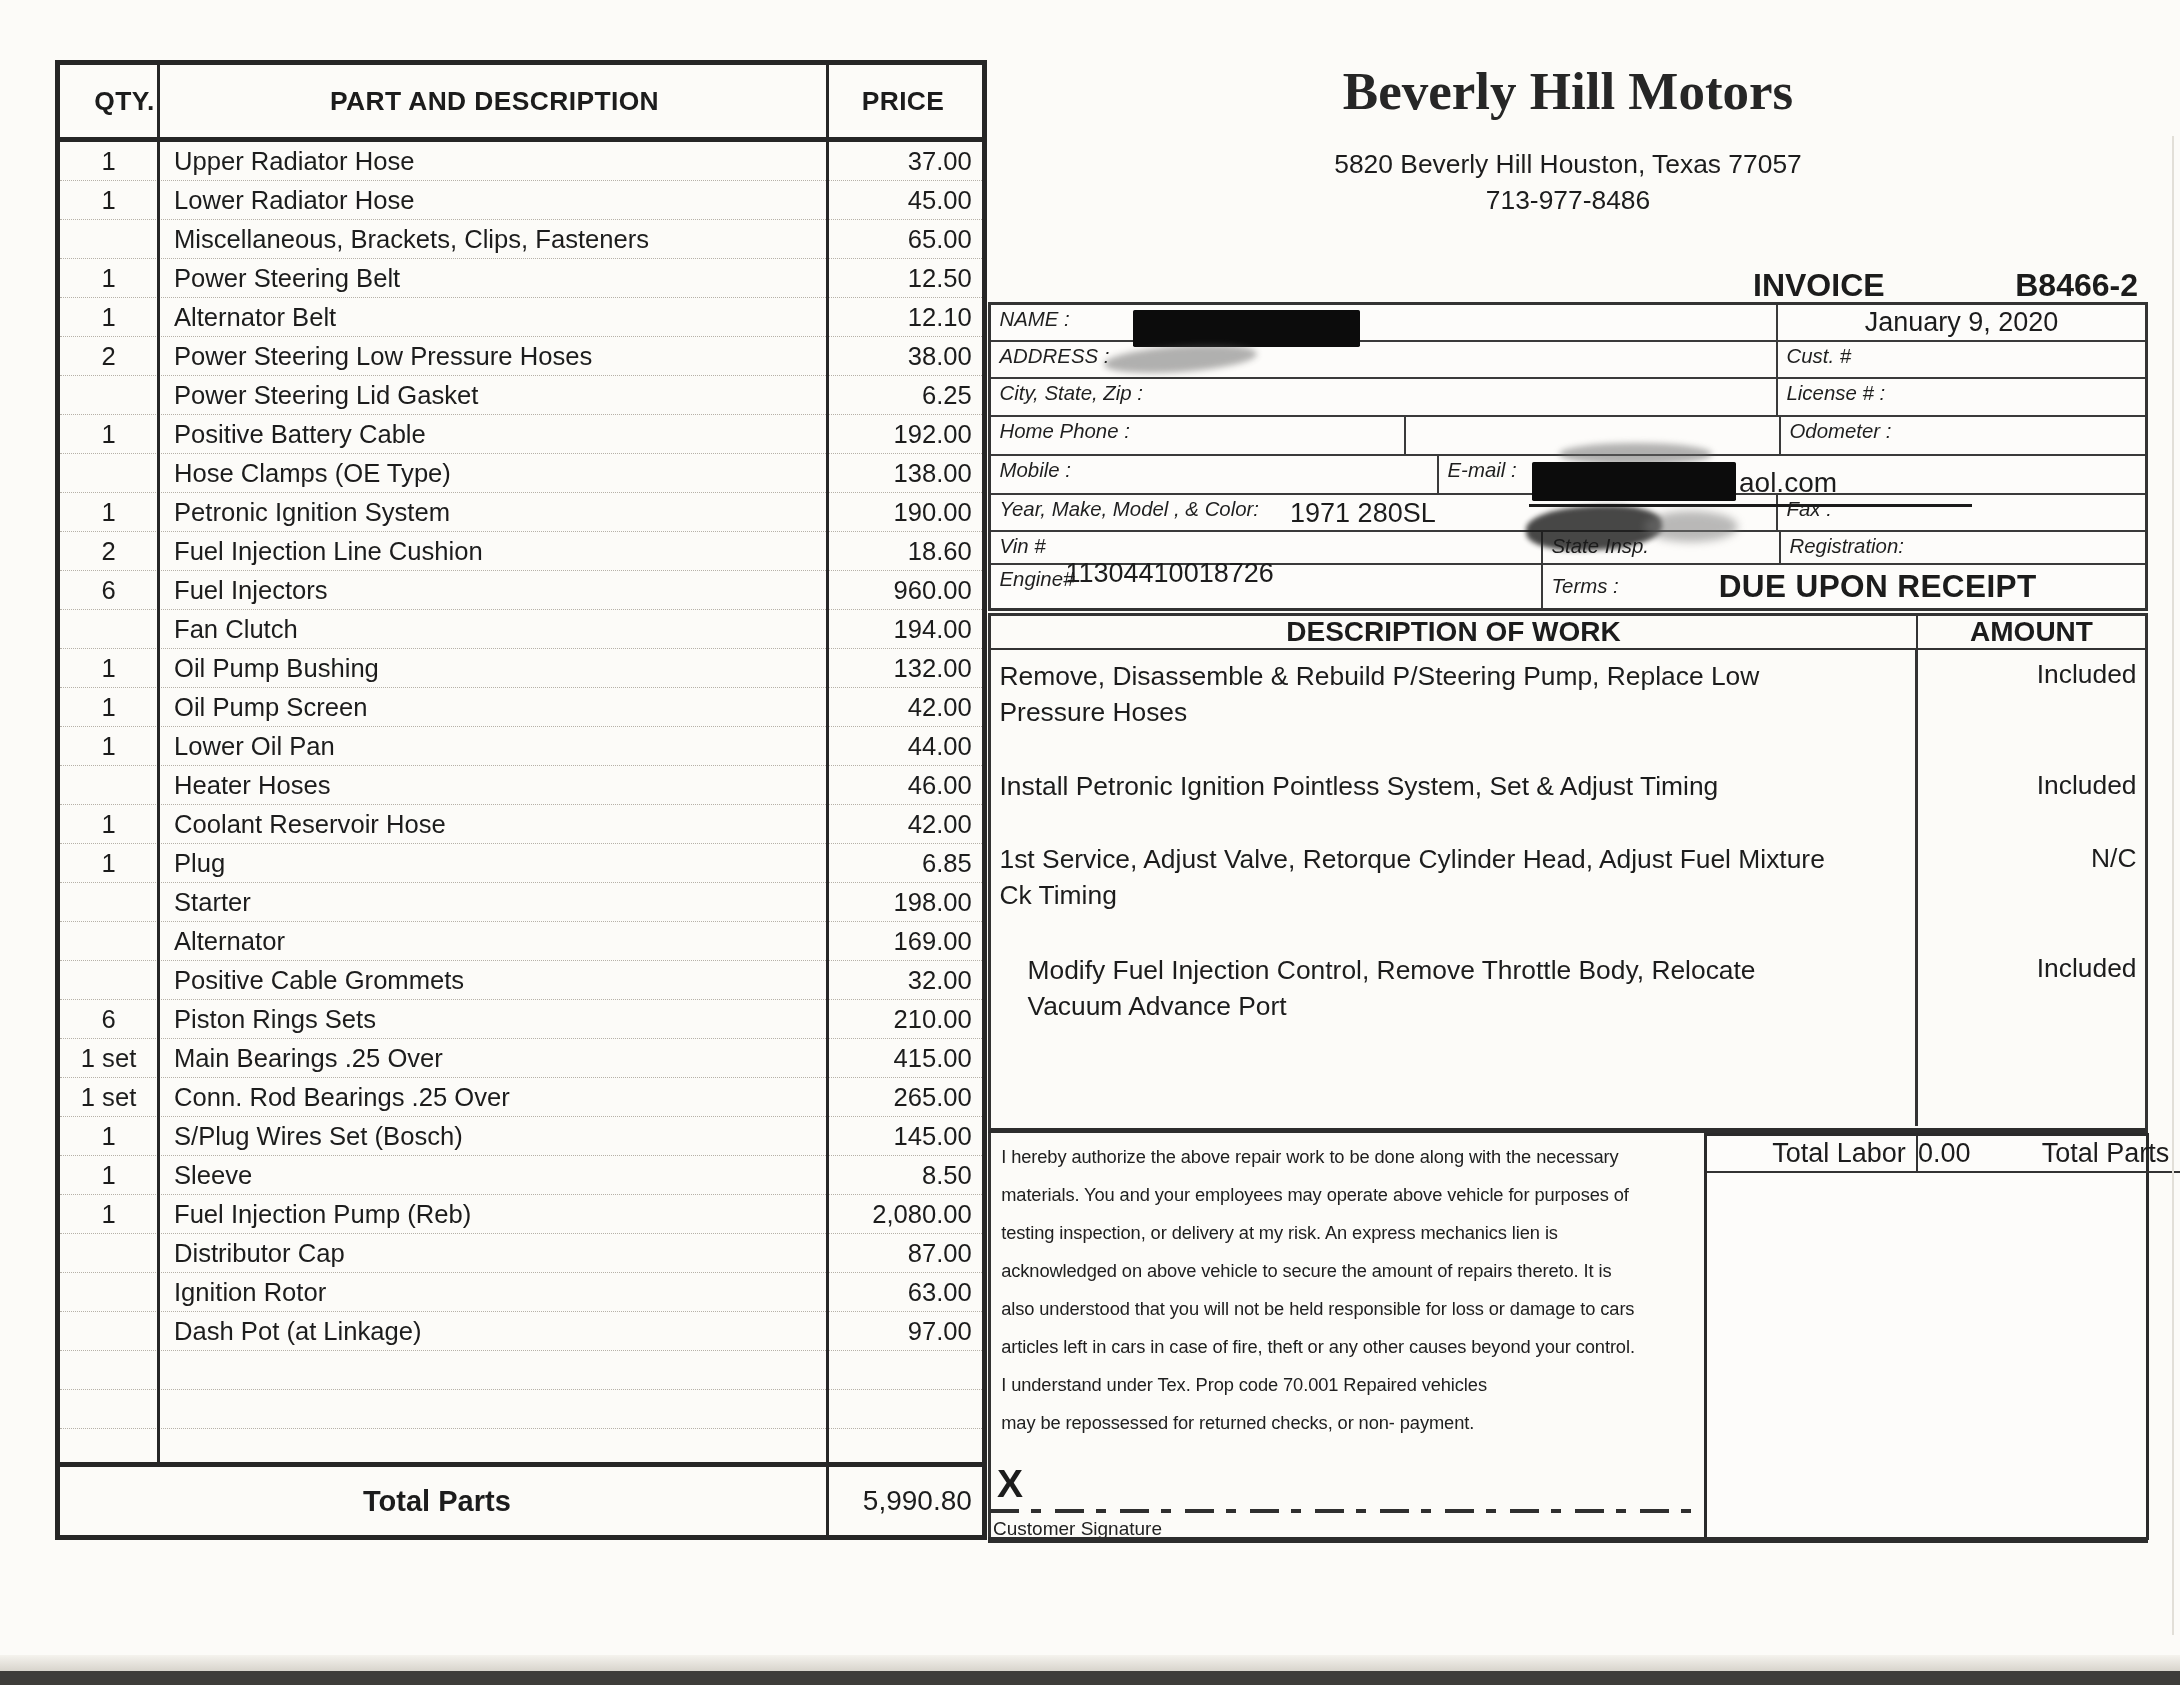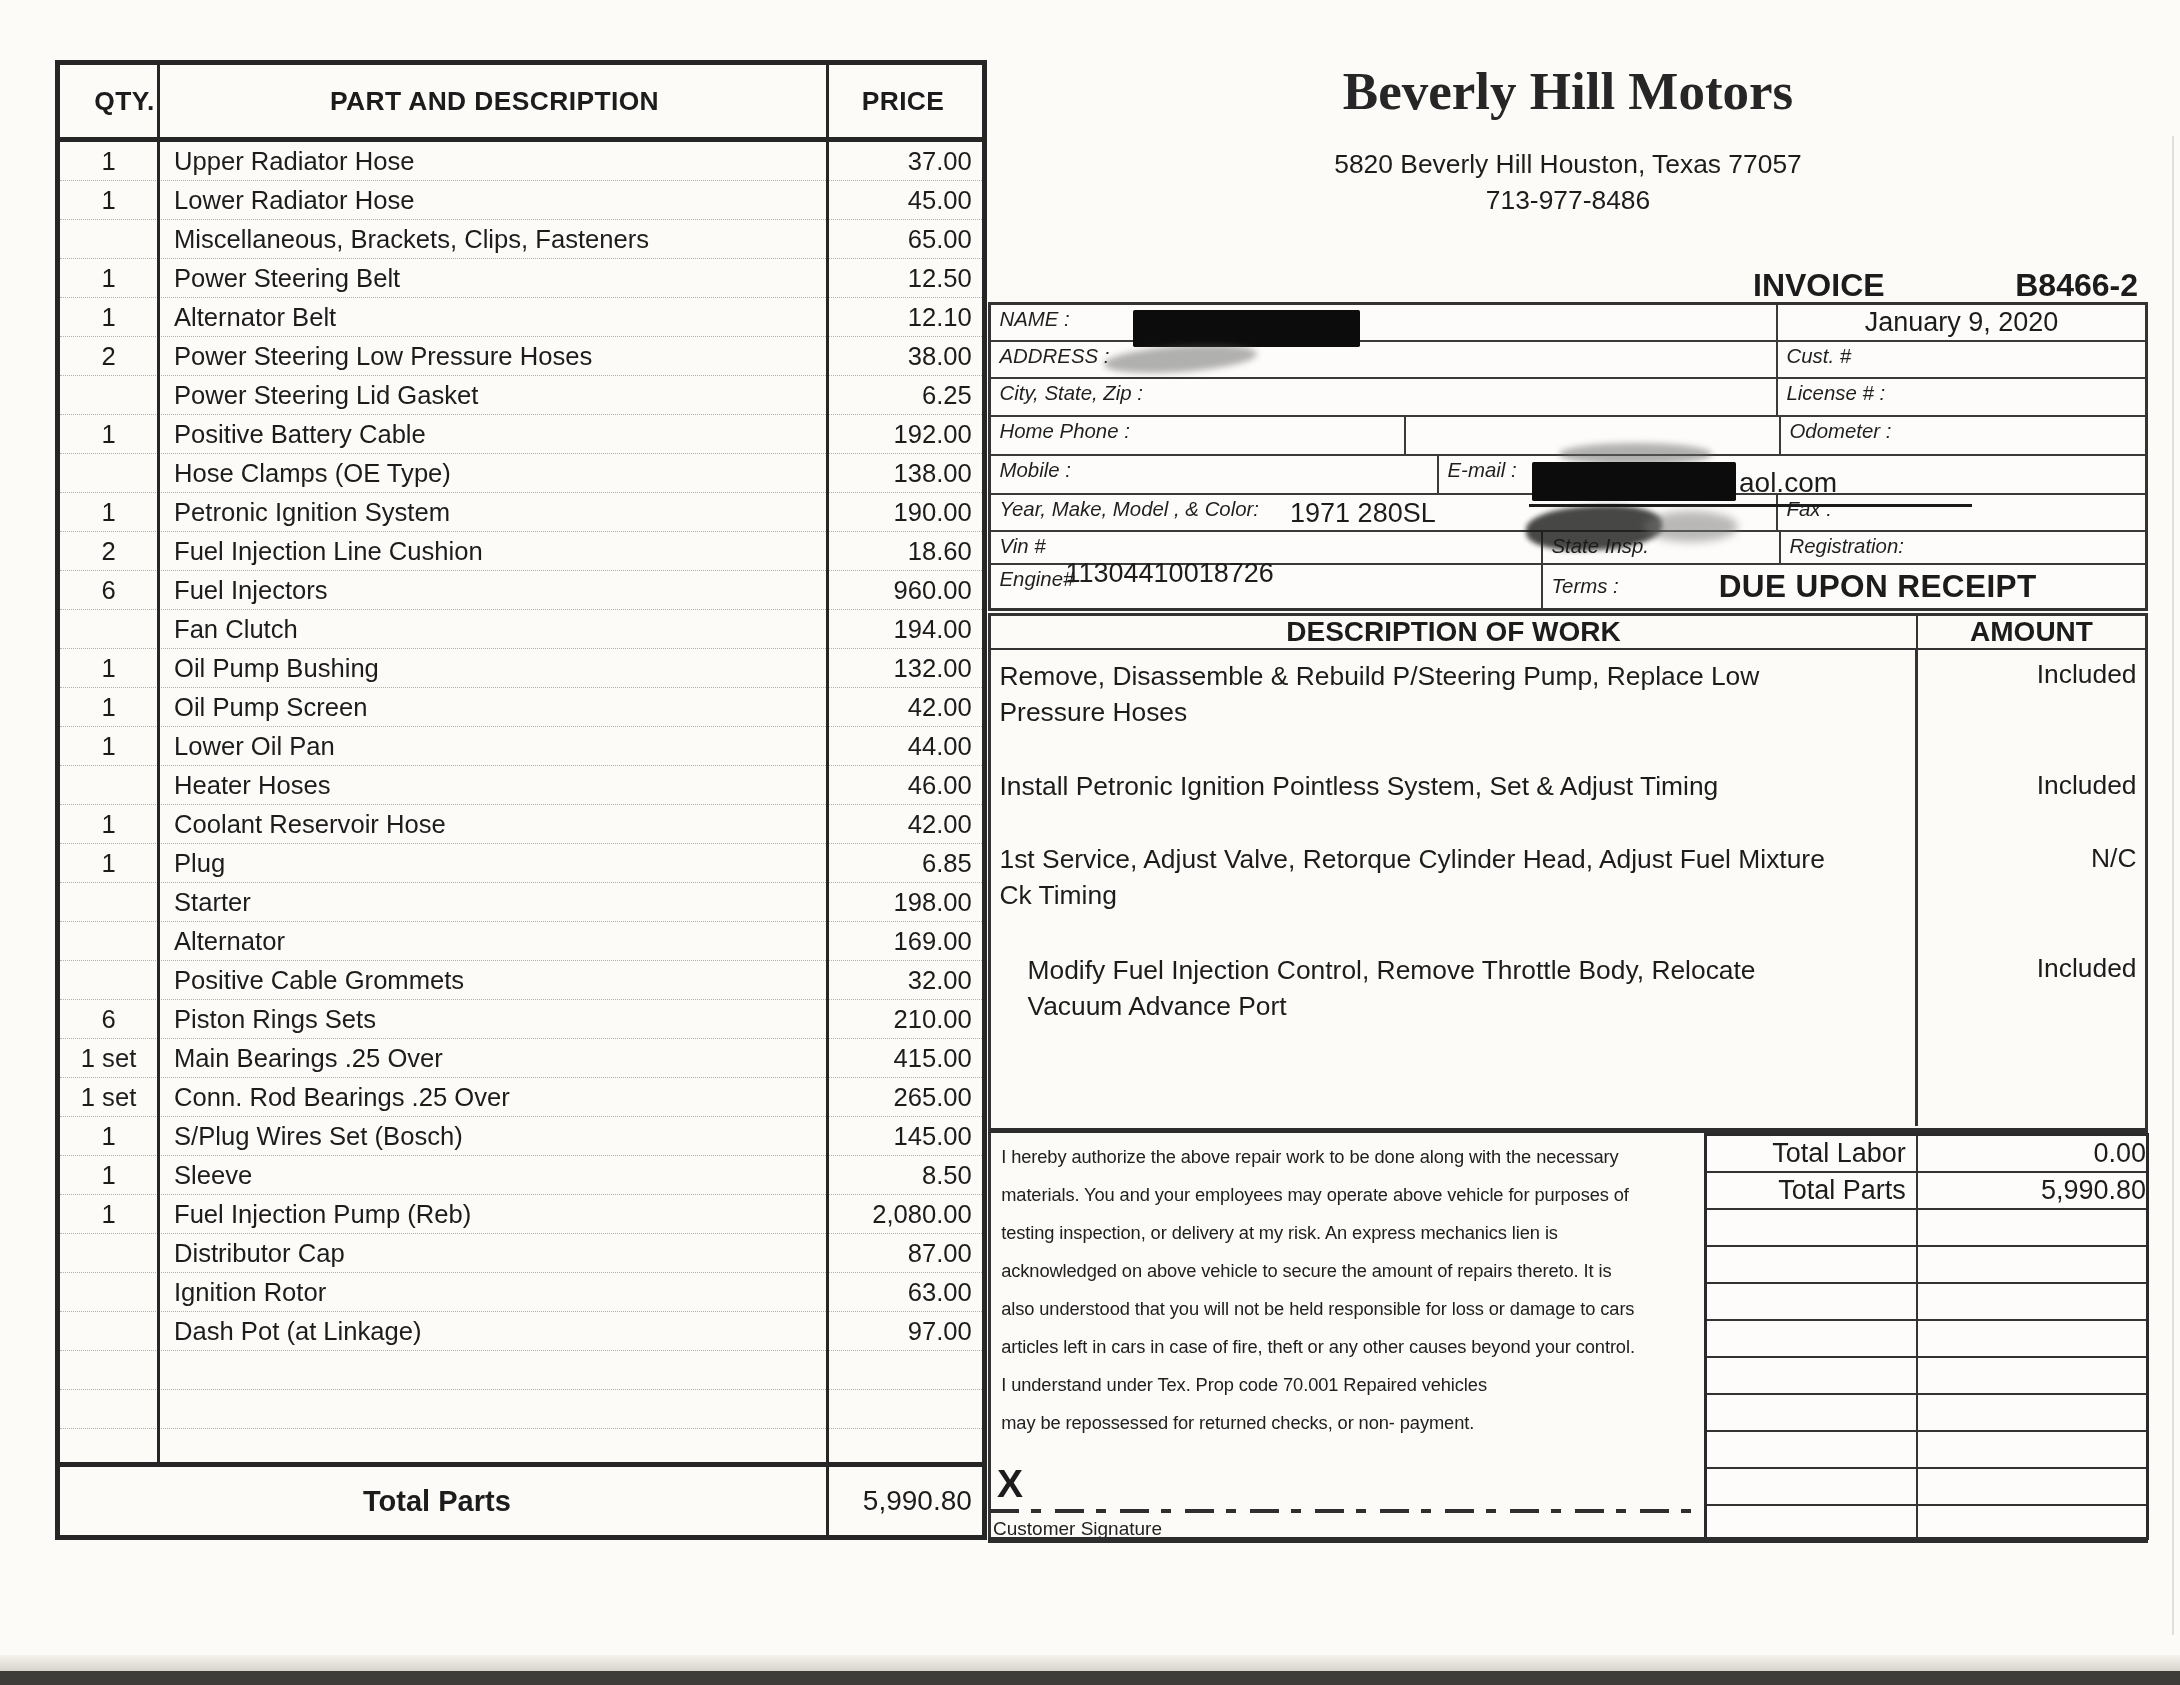--- a/index.html
+++ b/index.html
@@ -79,21 +79,21 @@
   .wdiv{position:absolute;right:227px;top:0;bottom:0;width:2.6px;background:#333;}
   .witem{position:absolute;left:8.5px;right:247px;font-size:26.4px;line-height:36px;white-space:nowrap;}
   .wamt{position:absolute;right:8.5px;width:213px;text-align:right;font-size:26.4px;}
 
   
   .auth{position:absolute;left:988px;top:1133px;width:716px;height:407px;
         border-left:3.4px solid #333;box-sizing:border-box;padding:5.1px 3.4px 0 10.2px;}
   .aline{font-size:18.3px;line-height:38px;white-space:nowrap;color:#202020;letter-spacing:-0.1px;}
   .totals{position:absolute;left:1704px;top:1133px;width:445px;height:407px;
           border:3.4px solid #2a2a2a;border-bottom:none;box-sizing:border-box;
-          display:flex;flex-direction:column;background:rgba(255,255,255,.3);}
+          display:flex;flex-direction:row;background:rgba(255,255,255,.3);}
   .trow{display:flex;height:37px;flex:0 0 auto;border-bottom:2.6px solid #333;
         box-sizing:border-box;align-items:center;font-size:27px;}
   .trow.last{flex:1 1 auto;border-bottom:none;}
   .tlabel{width:211px;align-self:stretch;display:flex;align-items:center;justify-content:flex-end;
           padding-right:10.2px;border-right:2.6px solid #333;box-sizing:border-box;}
   .tval{flex:1;text-align:right;padding-right:0;}
 
   
   .sig-x{position:absolute;left:997px;top:1462px;font-size:39px;font-weight:bold;}
   .sig-line{position:absolute;left:990px;top:1509px;width:712px;height:4.3px;

